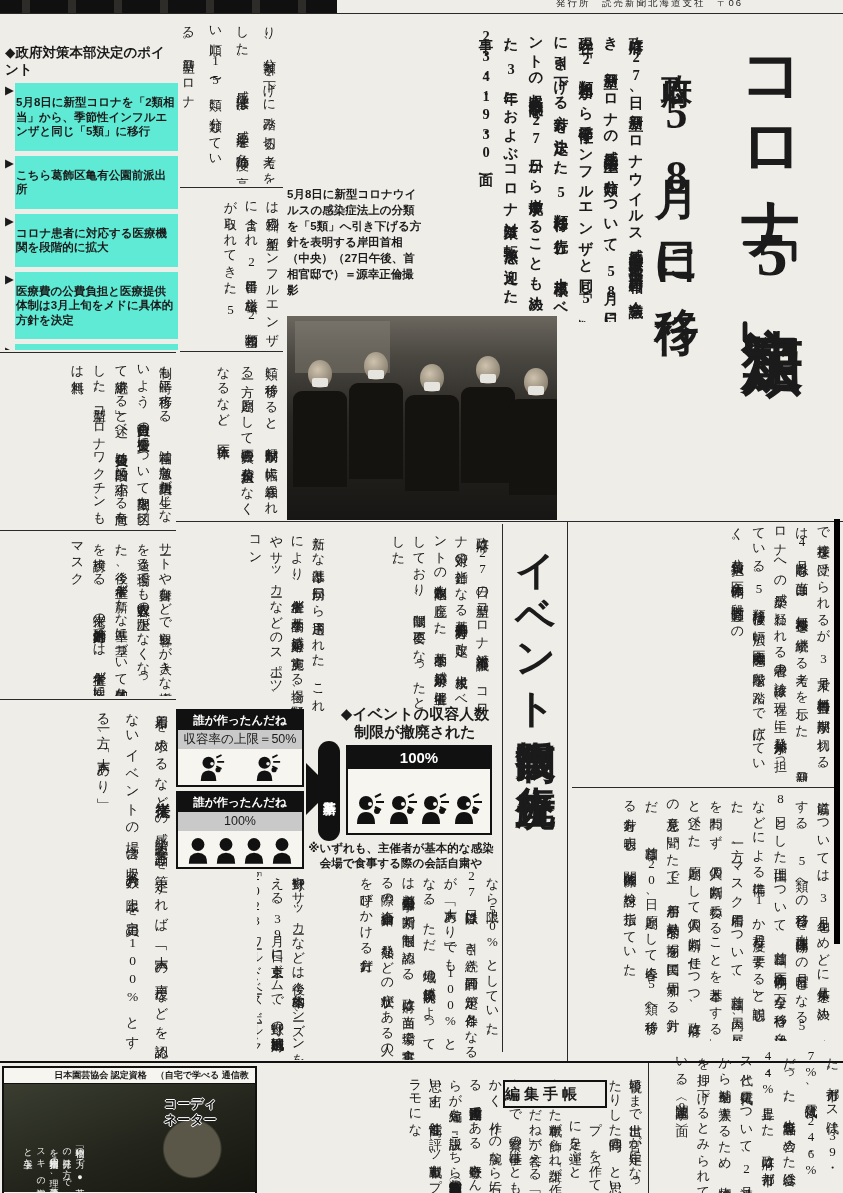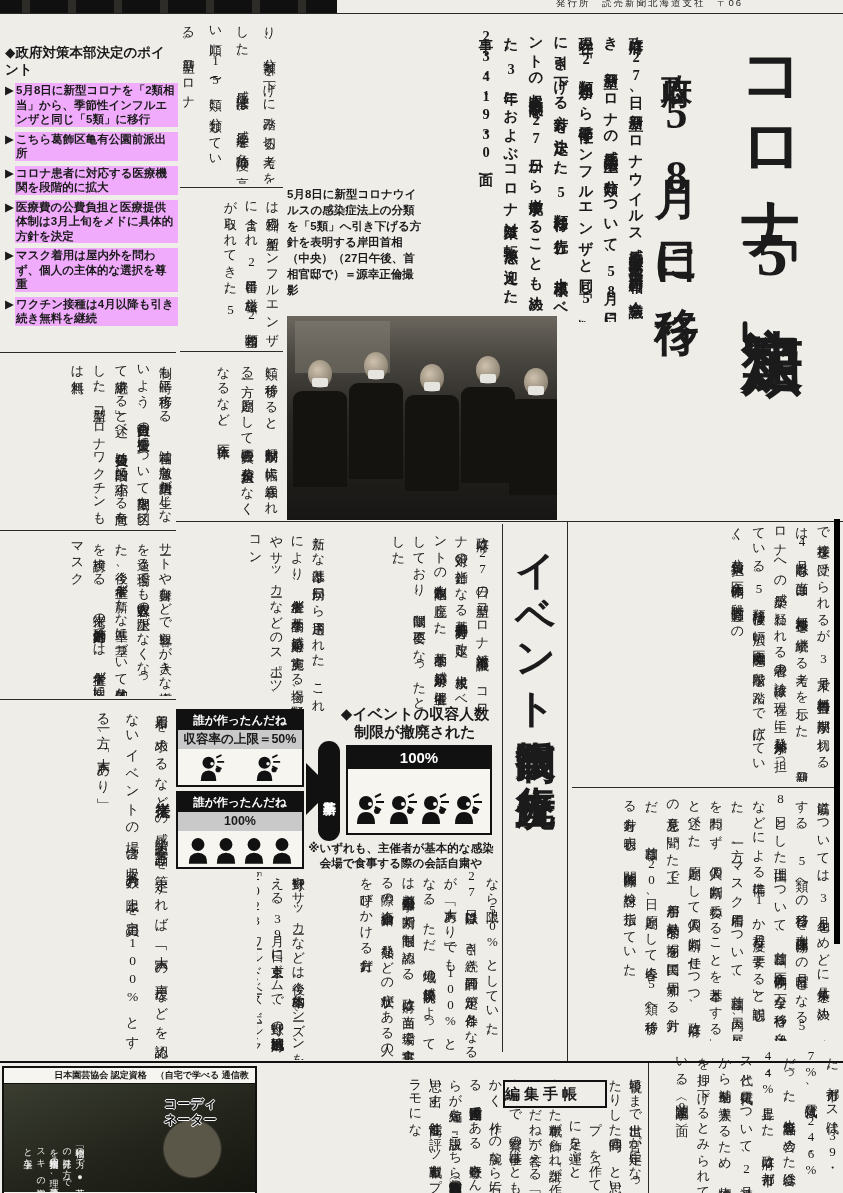--- a/index.html
+++ b/index.html
@@ -18,21 +18,21 @@
   .headline{left:700px;top:20px;width:143px;height:502px;font-size:62px;font-weight:bold;letter-spacing:-3px;line-height:143px;}
   .subhead{left:645px;top:50px;width:62px;height:470px;line-height:62px;}
   .subhead-kicker{font-size:31px;font-weight:bold;display:inline-block;}
   .subhead-main{font-size:44px;font-weight:bold;letter-spacing:7px;display:inline-block;margin-top:22px;}
   .lead{left:420px;top:26px;width:228px;height:296px;font-size:14.5px;font-weight:600;line-height:25px;letter-spacing:2px;}
 
   .points{left:5px;top:44px;width:173px;height:306px;}
   .points-title{font-size:13.5px;font-weight:bold;line-height:17px;margin-bottom:5px;}
   .point-item{font-size:11.5px;font-weight:bold;line-height:14.5px;margin-bottom:5px;display:flex;}
   .point-marker{flex:0 0 10px;}
-  .point-text{background:#f0abfc;padding:0 1px;}
+  .point-text{background:#5eead4;padding:12px 1px;}
 
   .colA{left:183px;top:17px;width:100px;height:167px;font-size:13px;line-height:27px;letter-spacing:2px;}
   .colB{left:183px;top:192px;width:100px;height:156px;font-size:13px;line-height:21px;letter-spacing:1px;}
   .colC{left:183px;top:357px;width:100px;height:160px;font-size:13px;line-height:24px;letter-spacing:1px;}
   .colD{left:2px;top:356px;width:174px;height:171px;font-size:13px;line-height:22px;}
   .caption{left:287px;top:186px;width:137px;height:128px;font-size:11.5px;line-height:16px;font-weight:600;}
 
   .photo{left:287px;top:316px;width:270px;height:204px;background:
      linear-gradient(180deg,#6b675f 0%,#4a4741 20%,#2a2824 50%,#171614 100%);}
   .photo .screen{position:absolute;left:8px;top:5px;width:95px;height:52px;background:#8a857a;opacity:.45;}
@@ -52,21 +52,21 @@
   .bandA{left:572px;top:518px;width:262px;height:264px;font-size:13px;line-height:21.5px;letter-spacing:1.5px;}
   .bandB{left:572px;top:791px;width:262px;height:250px;font-size:13px;line-height:21.5px;letter-spacing:1.5px;}
   .endbar{left:834px;top:519px;width:6px;height:425px;background:#000;}
 
   .info{left:150px;top:705px;width:352px;height:168px;}
   .info *{box-sizing:border-box;}
   .info-title{position:absolute;left:188px;top:0;width:154px;font-size:15px;font-weight:bold;line-height:18px;text-align:center;}
   .info-before{position:absolute;left:2px;top:86px;width:20px;height:46px;font-size:15px;font-weight:bold;}
   .ibox{position:absolute;border:2px solid #111;background:#f7f5f0;}
   .ibox-h{height:19px;background:#111;color:#fff;font-size:11.5px;font-weight:bold;text-align:center;line-height:19px;}
-  .ibox-val{height:19px;background:#c9c9c9;font-size:12.5px;font-weight:bold;text-align:center;line-height:19px;}
+  .ibox-val{height:19px;background:#c9c9c9;font-size:12.5px;font-weight:normal;text-align:center;line-height:19px;}
   .icons{display:flex;justify-content:space-around;align-items:flex-end;height:34px;padding:0 6px;}
   .arrow{position:absolute;left:156px;top:58px;width:0;height:0;border-left:26px solid #111;border-top:26px solid transparent;border-bottom:26px solid transparent;}
   .newpill{position:absolute;left:168px;top:36px;width:22px;height:100px;background:#111;border-radius:11px;color:#fff;
            font-size:13px;font-weight:bold;text-align:center;line-height:22px;}
   .newbox{position:absolute;left:196px;top:40px;width:146px;height:90px;}
   .newbox .ibox-h{height:22px;font-size:15px;line-height:22px;}
   .newbox .icons{height:58px;}
   .info-note{position:absolute;left:150px;top:136px;width:202px;font-size:11.5px;font-weight:bold;line-height:15px;text-align:center;}
 
   .botrule{left:0;top:1061px;width:843px;height:2px;background:#111;position:absolute;}

